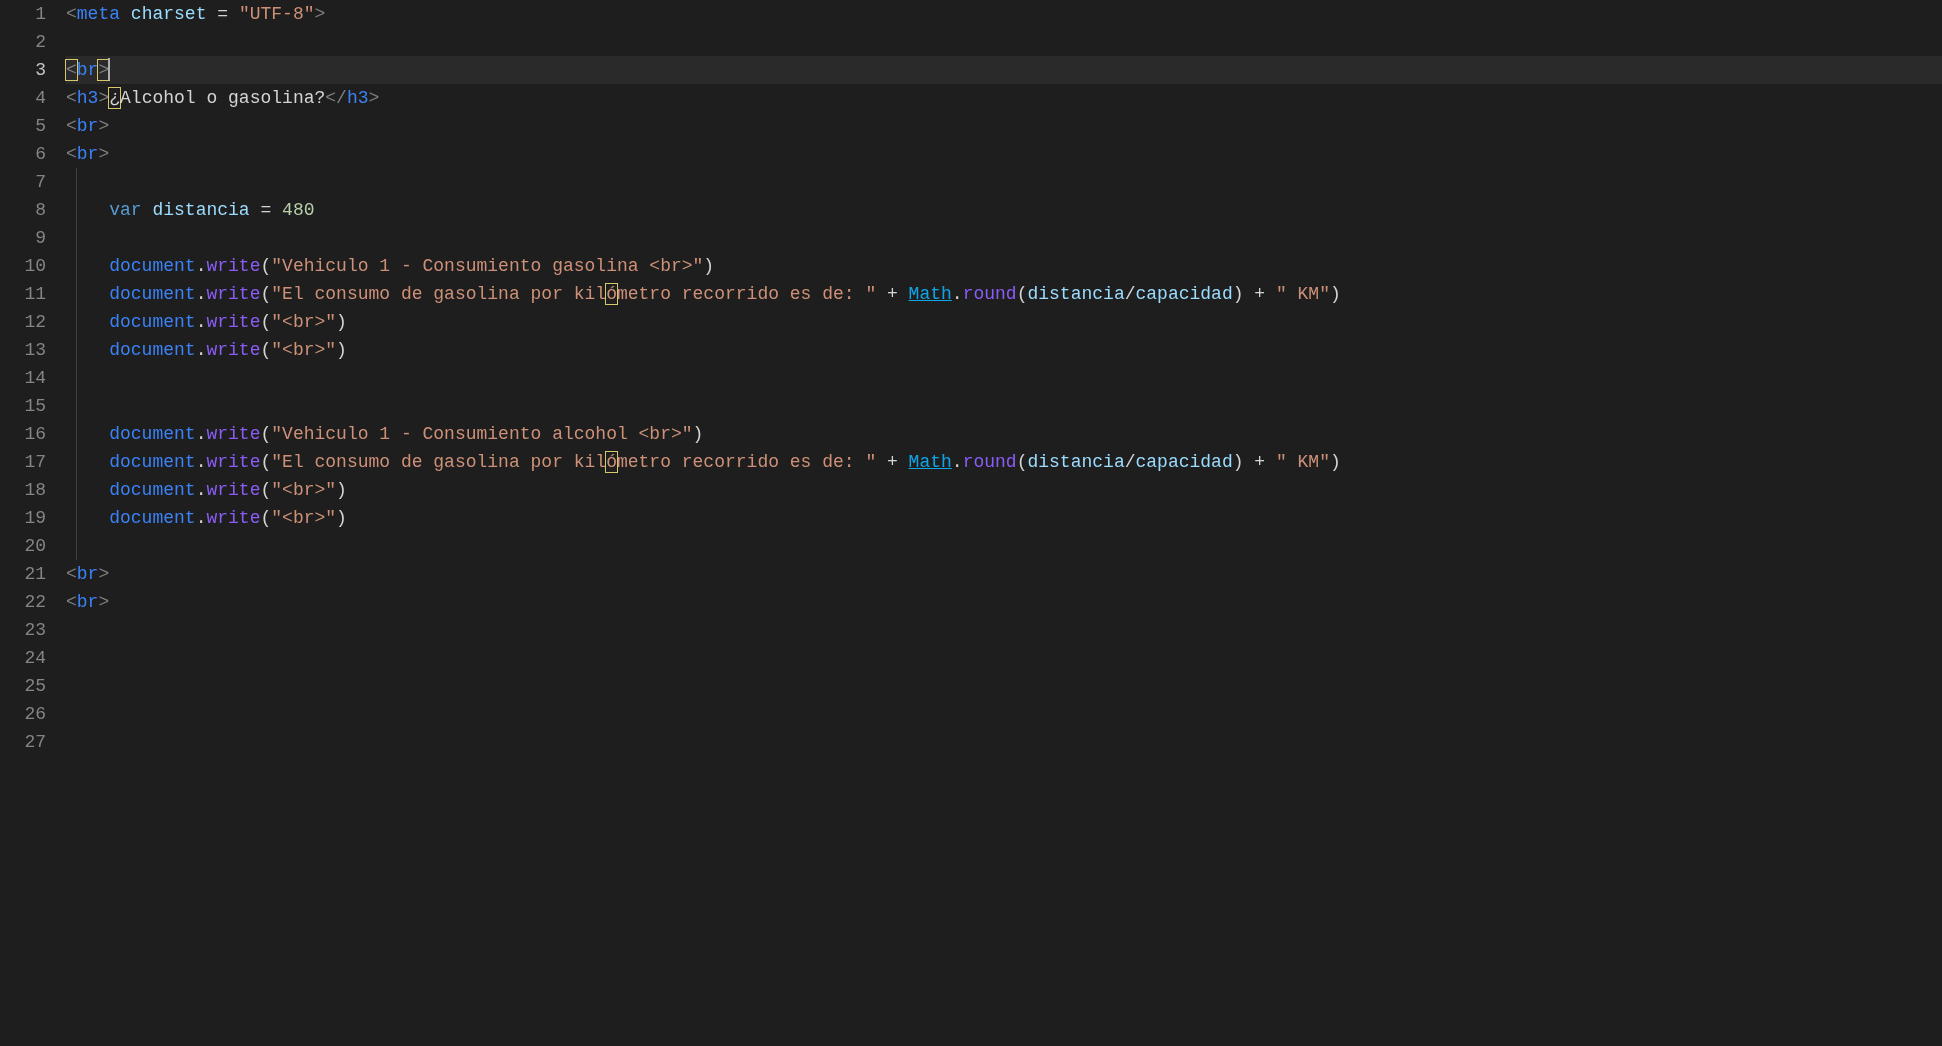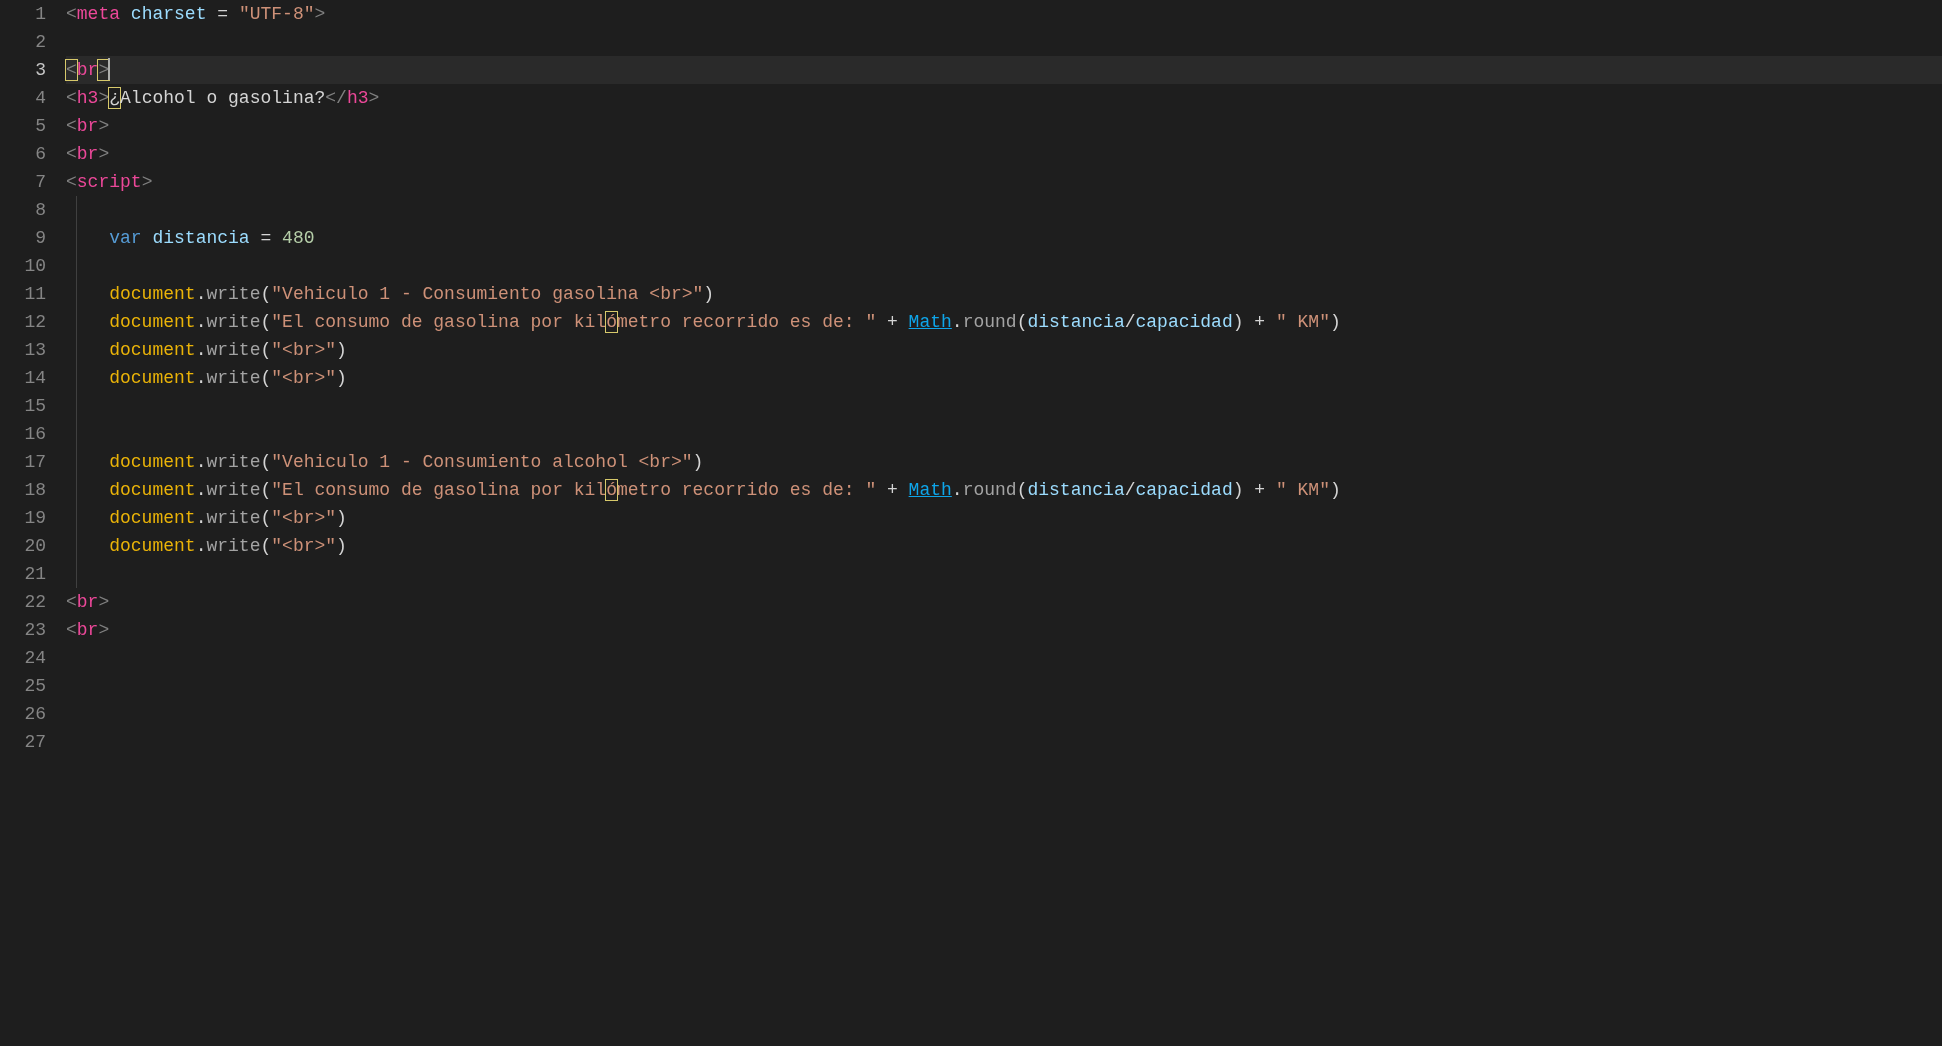--- a/index.html
+++ b/index.html
@@ -39,28 +39,28 @@
     background: #2a2a2a;
   }
   .indent-guide {
     position: absolute;
     top: 0;
     bottom: 0;
     width: 1px;
     background: #404040;
   }
   
-  .tag     { color: #ec4899; }       
+  .tag     { color: #3b82f6; }       
   .punct   { color: #808080; }       
   .attr    { color: #9cdcfe; }       
   .string  { color: #ce9178; }       
   .kw      { color: #569cd6; }       
   .varname { color: #9cdcfe; }
-  .obj     { color: #eab308; }
-  .func    { color: #a3a3a3; }
+  .obj     { color: #3b82f6; }
+  .func    { color: #8b5cf6; }
   .glob    { color: #0ea5e9; text-decoration: underline; }       
   .num     { color: #b5cea8; }
   .op      { color: #d4d4d4; }
   .text    { color: #d4d4d4; }
   .hl {
     border: 1px solid #d7c96b;
     margin: -1px;
     display: inline-block;
     line-height: 1;
     padding: 1px 0;
@@ -115,21 +115,20 @@
     <div class="line"></div>
 
     <div class="line active"><span class="hl"><span class="punct">&lt;</span></span><span class="tag">br</span><span class="hl"><span class="punct">&gt;</span></span><span class="cursor"></span></div>
 
     <div class="line"><span class="punct">&lt;</span><span class="tag">h3</span><span class="punct">&gt;</span><span class="hl"><span class="text">¿</span></span><span class="text">Alcohol o gasolina?</span><span class="punct">&lt;/</span><span class="tag">h3</span><span class="punct">&gt;</span></div>
 
     <div class="line"><span class="punct">&lt;</span><span class="tag">br</span><span class="punct">&gt;</span></div>
 
     <div class="line"><span class="punct">&lt;</span><span class="tag">br</span><span class="punct">&gt;</span></div>
 
-    <div class="line"><span class="punct">&lt;</span><span class="tag">script</span><span class="punct">&gt;</span></div>
 
     <div class="line"><span class="indent-guide" style="left:10px"></span></div>
 
 
     <div class="line"><span class="indent-guide" style="left:10px"></span>    <span class="kw">var</span> <span class="varname">distancia</span> <span class="op">=</span> <span class="num">480</span></div>
 
     <div class="line"><span class="indent-guide" style="left:10px"></span></div>
 
     <div class="line"><span class="indent-guide" style="left:10px"></span>    <span class="obj">document</span><span class="op">.</span><span class="func">write</span><span class="op">(</span><span class="string">"Vehiculo 1 - Consumiento gasolina &lt;br&gt;"</span><span class="op">)</span></div>
 

